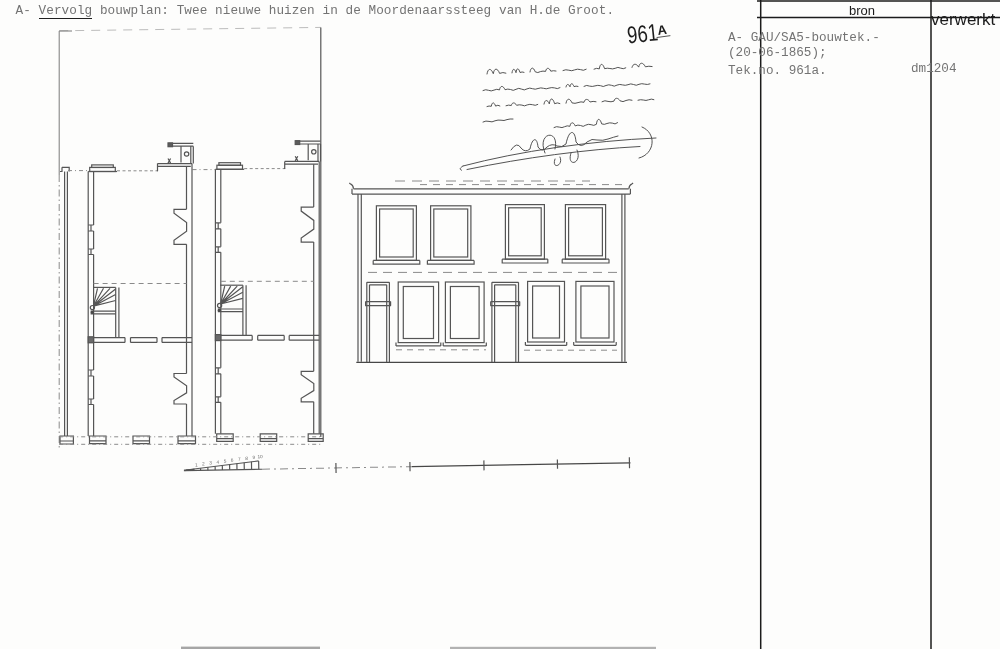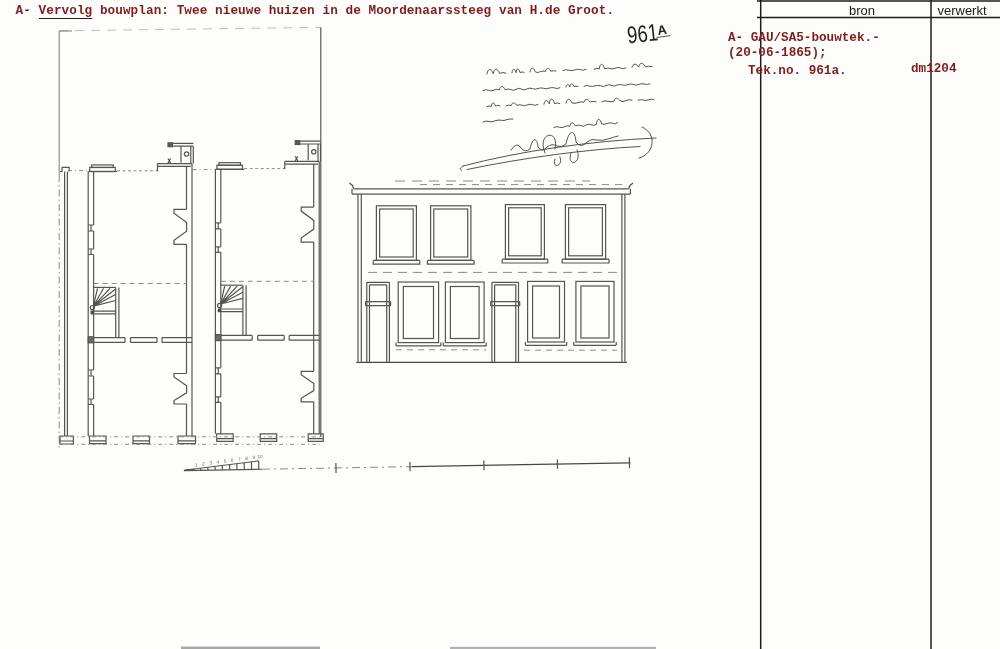--- a/index.html
+++ b/index.html
@@ -1,18 +1,18 @@
 <!DOCTYPE html>
 <html><head>
 <meta charset="utf-8">
 <style>
 html,body{margin:0;padding:0;background:#fff;}
 #page{position:relative;width:1000px;height:649px;background:#fdfdfc;overflow:hidden;
   font-family:"Liberation Sans",sans-serif;}
-.tw{font-family:"Liberation Mono",monospace;font-weight:bold;color:#7f1d1d;}
+.tw{font-family:"Liberation Mono",monospace;font-weight:normal;color:#737373;}
 svg{position:absolute;left:0;top:0;}
 .w{stroke:#555555;stroke-width:1.2;fill:none;}
 .wd{stroke:#474747;stroke-width:1.25;fill:none;}
 .lt{stroke:#8a8a8a;stroke-width:1;fill:none;}
 .hw{stroke:#4a4a4a;stroke-width:0.95;fill:none;stroke-linecap:round;}
 </style>
 </head>
 <body>
 <div id="page">
 
@@ -338,21 +338,21 @@
 <path d="M757,17.6 H1000"></path>
 </g>
 
 <rect x="181" y="646.6" width="139" height="2.4" fill="#a6a6a6"></rect>
 
 <rect x="450" y="646.8" width="206" height="2.4" fill="#b2b2b2"></rect>
 </svg>
 
 <div style="position:absolute;left:761px;top:3px;width:202px;text-align:center;font-size:13px;color:#1b1b1b;">bron</div>
 
-<div style="position:absolute;left:931px;top:3px;width:62px;text-align:center;font-size:13px;color:#1b1b1b;">verwerkt</div>
+<div style="position:absolute;left:931px;top:10px;width:62px;text-align:center;font-size:17px;color:#1b1b1b;">verwerkt</div>
 
 <div class="tw" style="position:absolute;left:728px;top:29.5px;font-size:12.65px;letter-spacing:0;line-height:15.2px;white-space:pre;">A- GAU/SA5-bouwtek.-
 (20-06-1865);
-<span style="position:relative;top:3px;margin-left:20px;">Tek.no. 961a.</span></div>
+<span style="position:relative;top:3px;">Tek.no. 961a.</span></div>
 
 <div class="tw" style="position:absolute;left:911px;top:60.5px;font-size:12.65px;letter-spacing:0;">dm1204</div>
 
 </div>
 
 </body></html>

